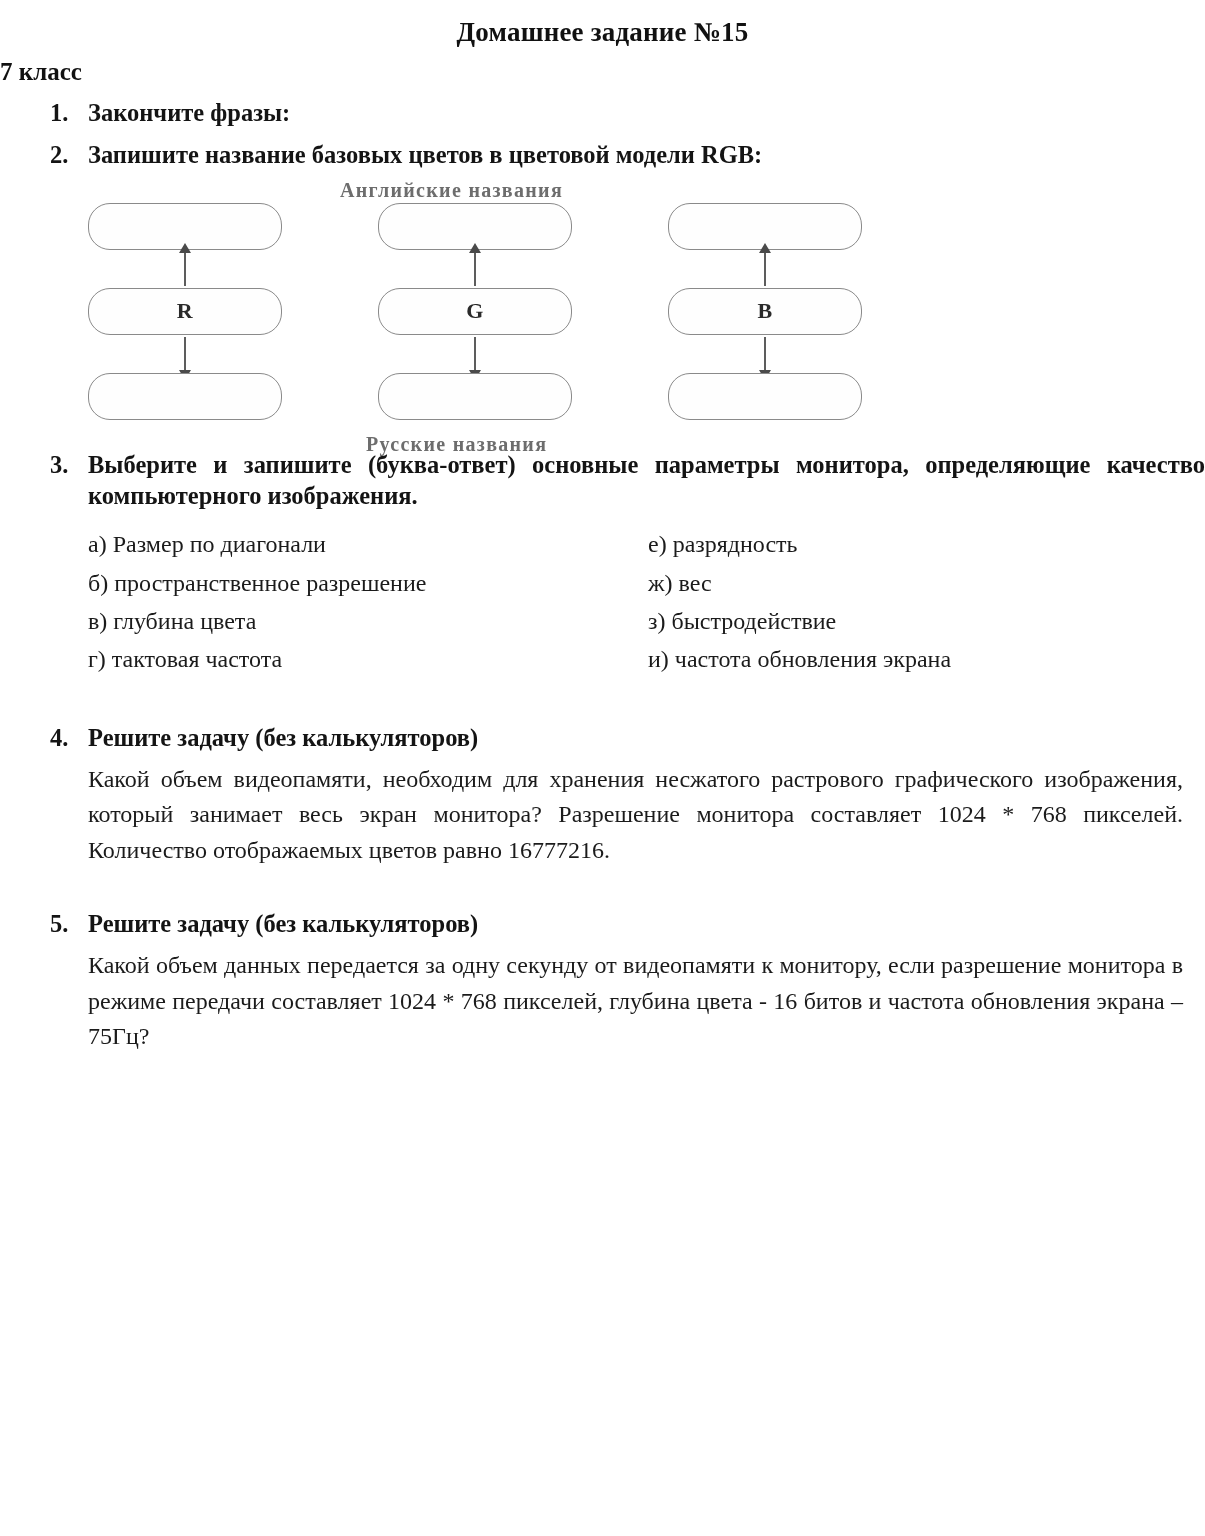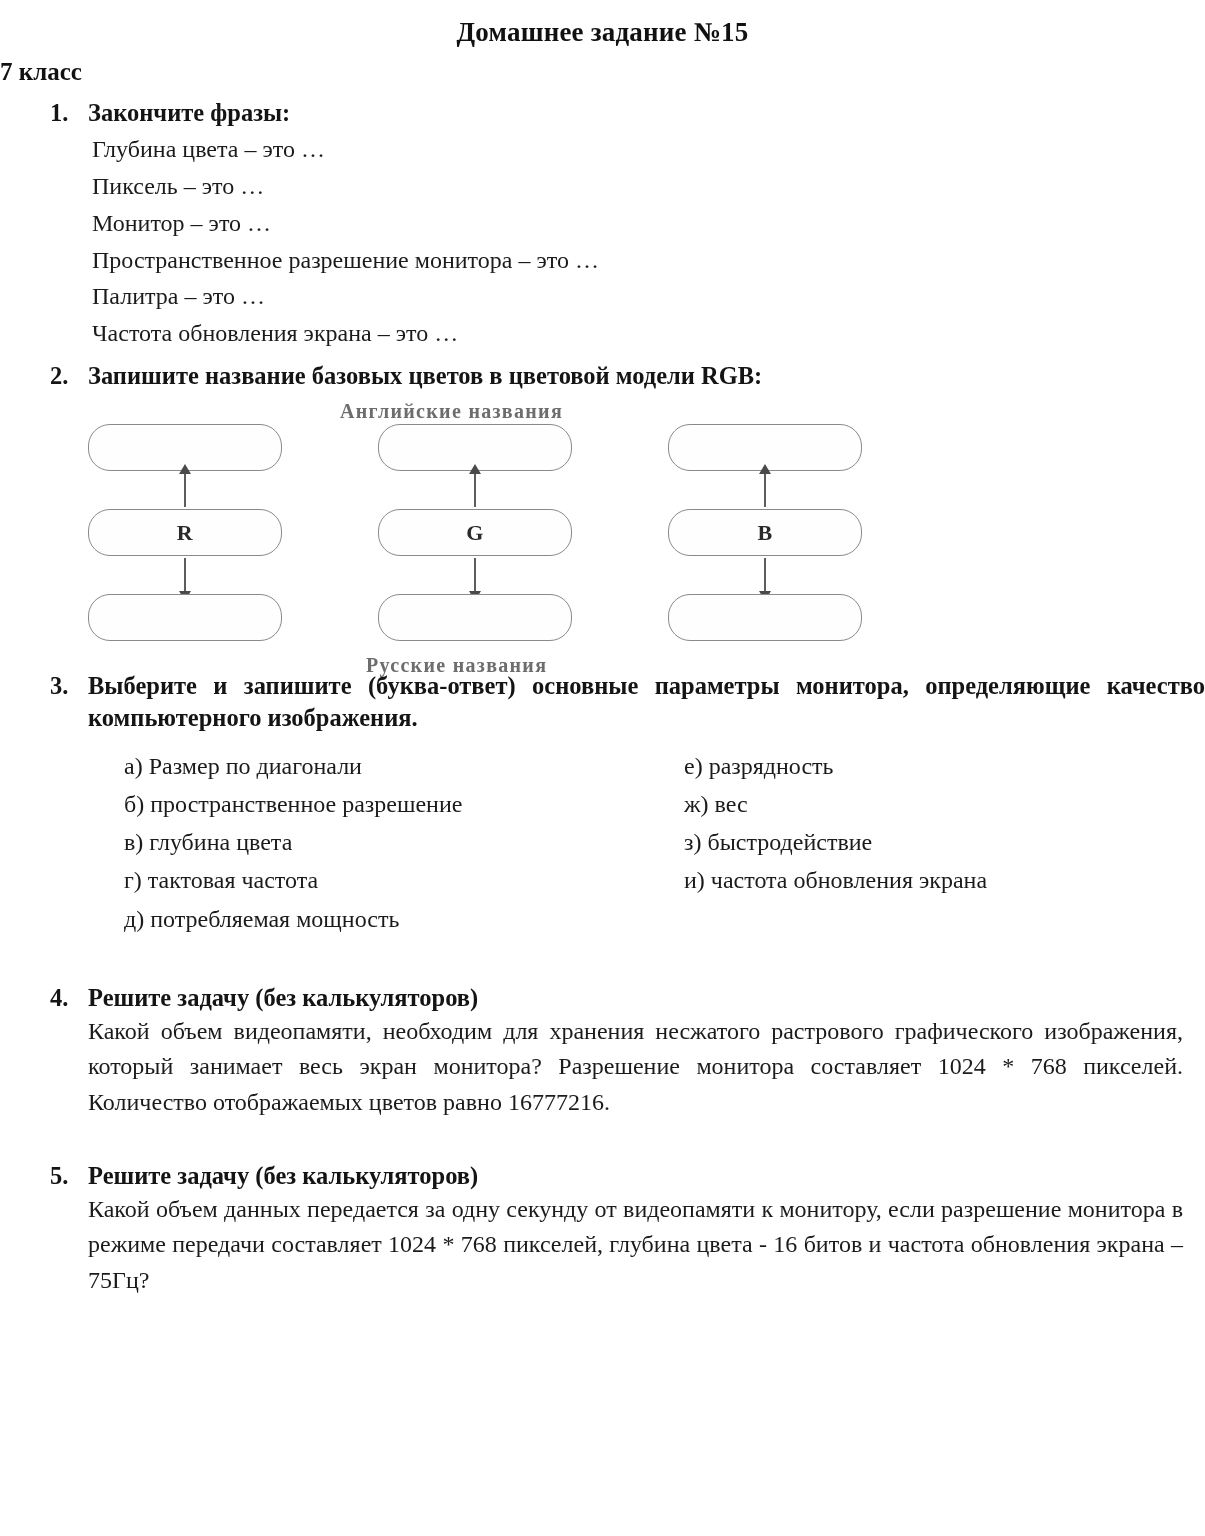--- a/index.html
+++ b/index.html
@@ -84,36 +84,36 @@
   }
 
   .para {
     padding-left: 88px;
     padding-right: 22px;
     font-size: 24px;
     line-height: 1.48;
     text-align: justify;
     text-justify: inter-word;
     color: #1b1b1b;
-    margin-top: 0;
+    margin-top: 8px;
   }
   .para:last-child { margin-bottom: 0; }
 
   
   .options {
     display: flex;
     padding-left: 88px;
     padding-right: 40px;
     margin-top: 10px;
     font-size: 24px;
     line-height: 1.30;
     color: #1b1b1b;
   }
   .opt-col { }
-  .opt-col.left { width: 560px; flex: 0 0 560px; margin-left: 36px; }
+  .opt-col.left { width: 560px; flex: 0 0 560px; }
   .opt-col.right { flex: 1 1 auto; }
   .opt {
     margin: 7px 0;
     white-space: nowrap;
   }
 
   
   .diagram {
     position: relative;
     height: 262px;
@@ -194,28 +194,20 @@
 <div class="page">
 
   <div class="doc-title">Домашнее задание №15</div>
   <div class="doc-subtitle">7 класс</div>
 
   <div class="section">
     <div class="sec-head">
       <span class="sec-num">1.</span>
       <span class="sec-head-text plain">Закончите фразы:</span>
     </div>
-    <div class="sub-lines">
-      <div class="line">Глубина цвета – это …</div>
-      <div class="line">Пиксель – это …</div>
-      <div class="line">Монитор – это …</div>
-      <div class="line">Пространственное разрешение монитора – это …</div>
-      <div class="line">Палитра – это …</div>
-      <div class="line">Частота обновления экрана – это …</div>
-    </div>
   </div>
 
   <div class="section">
     <div class="sec-head">
       <span class="sec-num">2.</span>
       <span class="sec-head-text plain">Запишите название базовых цветов в цветовой модели RGB:</span>
     </div>
 
     <div class="diagram">
       <div class="diagram-caption cap-top">Английские  названия</div>
@@ -251,21 +243,20 @@
     <div class="sec-head">
       <span class="sec-num">3.</span>
       <span class="sec-head-text">Выберите и запишите (буква-ответ) основные параметры монитора, определяющие качество компьютерного изображения.</span>
     </div>
     <div class="options">
       <div class="opt-col left">
         <div class="opt">а) Размер по диагонали</div>
         <div class="opt">б) пространственное разрешение</div>
         <div class="opt">в) глубина цвета</div>
         <div class="opt">г) тактовая частота</div>
-        <div class="opt">д) потребляемая мощность</div>
       </div>
       <div class="opt-col right">
         <div class="opt">е) разрядность</div>
         <div class="opt">ж) вес</div>
         <div class="opt">з) быстродействие</div>
         <div class="opt">и) частота обновления экрана</div>
       </div>
     </div>
   </div>
 

